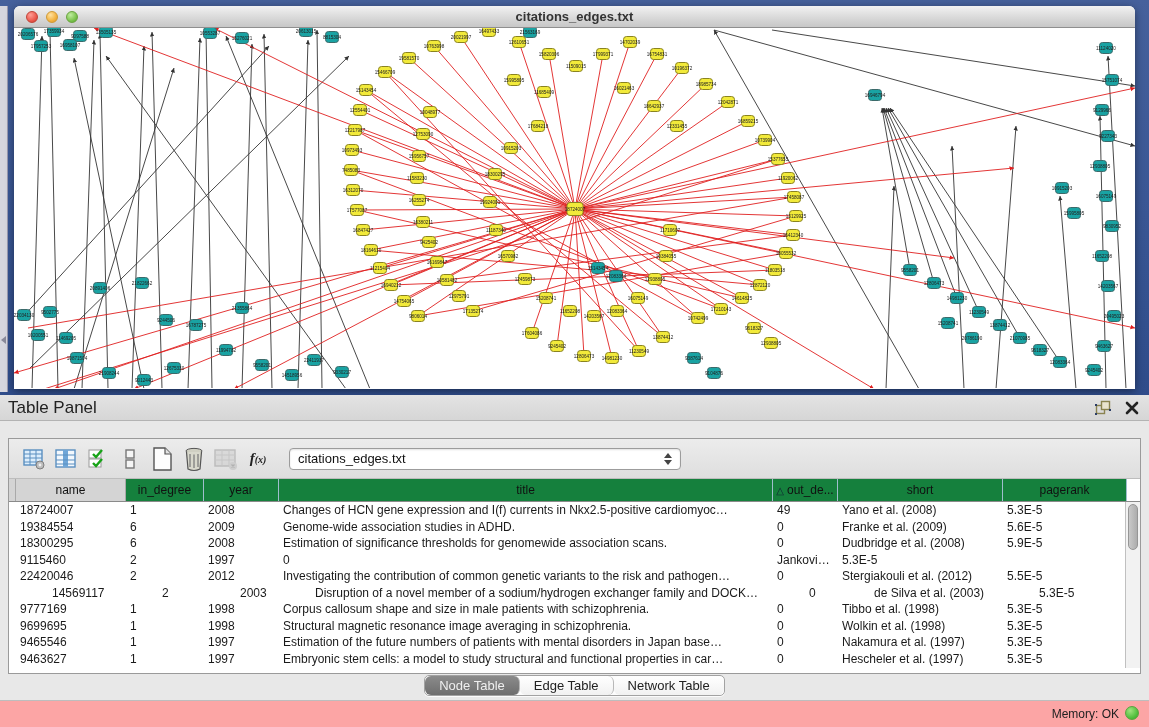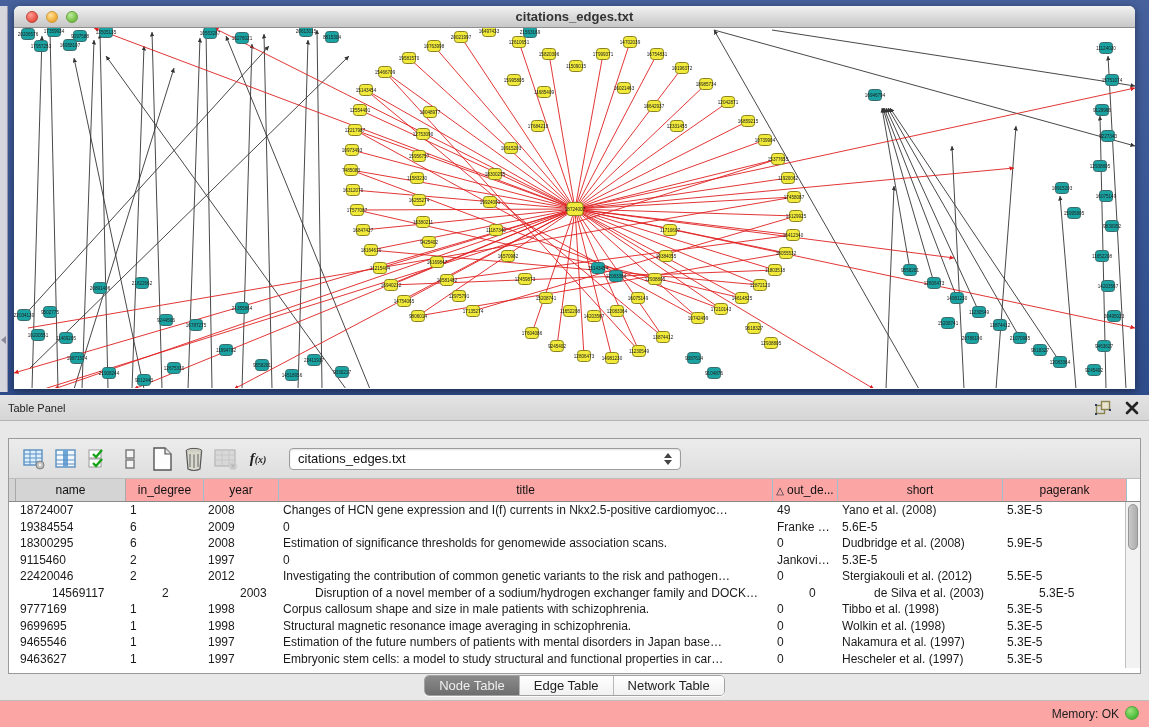--- a/index.html
+++ b/index.html
@@ -28,21 +28,21 @@
   .light.yellow{ background:radial-gradient(circle at 35% 30%,#ffe2a0,#f3b23f 60%,#d8952c); border:1px solid #cf9a36; }
   .light.green { background:radial-gradient(circle at 35% 30%,#c0eda0,#7cc44e 60%,#58a332); border:1px solid #6aa33f; }
   .net-canvas { position:relative; width:1121px; height:360px; background:#ffffff;
     overflow:hidden; }
   .net-canvas svg { display:block; }
 
   
   .panel-bar { position:absolute; left:0; top:395px; width:1149px; height:26px;
     background:linear-gradient(180deg,#e3e3e3,#d6d6d6); border-bottom:1px solid #b3b3b3;
     display:flex; align-items:center; }
-  .panel-bar-title { margin-left:8px; font-size:11px; color:#222; }
+  .panel-bar-title { margin-left:8px; font-size:17px; color:#222; }
   .panel-bar-icons { margin-left:auto; margin-right:10px; display:flex; gap:14px; align-items:center; }
 
   
   .table-card { position:absolute; left:8px; top:438px; width:1133px; height:236px;
     background:#fff; border:1px solid #9a9a9a; }
   .toolbar { height:40px; background:linear-gradient(180deg,#ececec,#dedede);
     border-bottom:1px solid #bdbdbd; display:flex; align-items:center; padding-left:10px; }
   .tb-icon { width:30px; height:30px; margin-right:2px; display:flex;
     align-items:center; justify-content:center; border-radius:4px; }
   .fx { font-size:15px; font-style:italic; font-family:"Liberation Serif", serif;
@@ -50,41 +50,41 @@
   .fx small { font-size:10px; }
   .table-select { margin-left:14px; width:392px; height:22px; background:#fff;
     border:1px solid #9c9c9c; border-radius:4px; display:flex; align-items:center;
     padding:0 8px; font-size:13px; color:#111; box-shadow:inset 0 1px 2px rgba(0,0,0,.12); }
   .spinners { margin-left:auto; display:flex; flex-direction:column; gap:2px; }
   .spin-up { width:0;height:0;border-left:4px solid transparent;border-right:4px solid transparent;border-bottom:5px solid #444; }
   .spin-dn { width:0;height:0;border-left:4px solid transparent;border-right:4px solid transparent;border-top:5px solid #444; }
 
   .grid-header { display:grid; height:23px; font-size:12px; color:#111;
     border-bottom:1px solid #8a8a8a; }
-  .gh-cell { background:#fca5a5; border-right:1px solid #9fbecd;
+  .gh-cell { background:#15803d; border-right:1px solid #9fbecd;
     display:flex; align-items:center; justify-content:center; overflow:hidden;
     white-space:nowrap; }
   .gh-cell.gray { background:#d4d4d4; border-right:1px solid #a9a9a9; }
   .sort-tri { font-size:10px; margin-right:3px; color:#123; }
   .grid-body { position:relative; height:166px; overflow:hidden; background:#fff; }
   .grid-row { display:grid; height:16.5px; font-size:12px; color:#1a1a1a; }
   .gr-cell { padding:0 4px; white-space:nowrap; overflow:hidden; text-overflow:ellipsis;
     line-height:16.5px; }
   .vscroll { position:absolute; right:0; top:0; width:15px; height:166px;
     background:#f2f2f2; border-left:1px solid #c0c0c0; }
   .vthumb { position:absolute; left:2px; top:2px; width:10px; height:46px;
     background:linear-gradient(90deg,#c9c9c9,#adadad); border:1px solid #969696; border-radius:5px; }
 
   
   .tabs-row { position:absolute; left:0; top:675px; width:1149px; height:24px;
     display:flex; justify-content:center; }
   .seg { height:21px; display:flex; border:1px solid #a2a2a2; border-radius:5px;
     overflow:hidden; background:#fdfdfd; box-shadow:0 1px 0 rgba(255,255,255,.8); }
   .seg-btn { padding:0 14px; font-size:13px; color:#222; display:flex; align-items:center;
-    border-right:1px solid #b8b8b8; background:linear-gradient(180deg,#ffffff,#f1f1f1); }
+    border-right:1px solid #b8b8b8; background:linear-gradient(180deg,#ffffff,#f1f1f1);border-radius:6px; }
   .seg-btn:last-child { border-right:none; }
   .seg-btn.active { background:linear-gradient(180deg,#8b8b8b,#6e6e6e); color:#efefef; }
 
   
   .status-bar { position:absolute; left:0; top:700px; width:1149px; height:27px;
     background:#fca5a5; border-top:1px solid #bdbdbd; }
   .memory { position:absolute; right:30px; top:6px; font-size:12px; color:#222; }
   .mem-dot { position:absolute; right:10px; top:5px; width:14px; height:14px;
     border-radius:50%; background:radial-gradient(circle at 35% 30%,#9fe27e,#4fbe3c 65%,#3da02c);
     border:1px solid #58a23f; }
@@ -620,20 +620,21 @@
           <div class="gr-cell">Changes of HCN gene expression and I(f) currents in Nkx2.5-positive cardiomyoc…</div>
           <div class="gr-cell">49</div>
           <div class="gr-cell">Yano et al. (2008)</div>
           <div class="gr-cell">5.3E-5</div>
         </div>
         <div class="grid-row" style="grid-template-columns: 7px 110px 78px 75px 494px 65px 165px 124px;">
           <div class="gr-cell"></div>
           <div class="gr-cell">19384554</div>
           <div class="gr-cell">6</div>
           <div class="gr-cell">2009</div>
+          <div class="gr-cell">Genome-wide association studies in ADHD.</div>
           <div class="gr-cell">0</div>
           <div class="gr-cell">Franke et al. (2009)</div>
           <div class="gr-cell">5.6E-5</div>
         </div>
         <div class="grid-row" style="grid-template-columns: 7px 110px 78px 75px 494px 65px 165px 124px;">
           <div class="gr-cell"></div>
           <div class="gr-cell">18300295</div>
           <div class="gr-cell">6</div>
           <div class="gr-cell">2008</div>
           <div class="gr-cell">Estimation of significance thresholds for genomewide association scans.</div>

